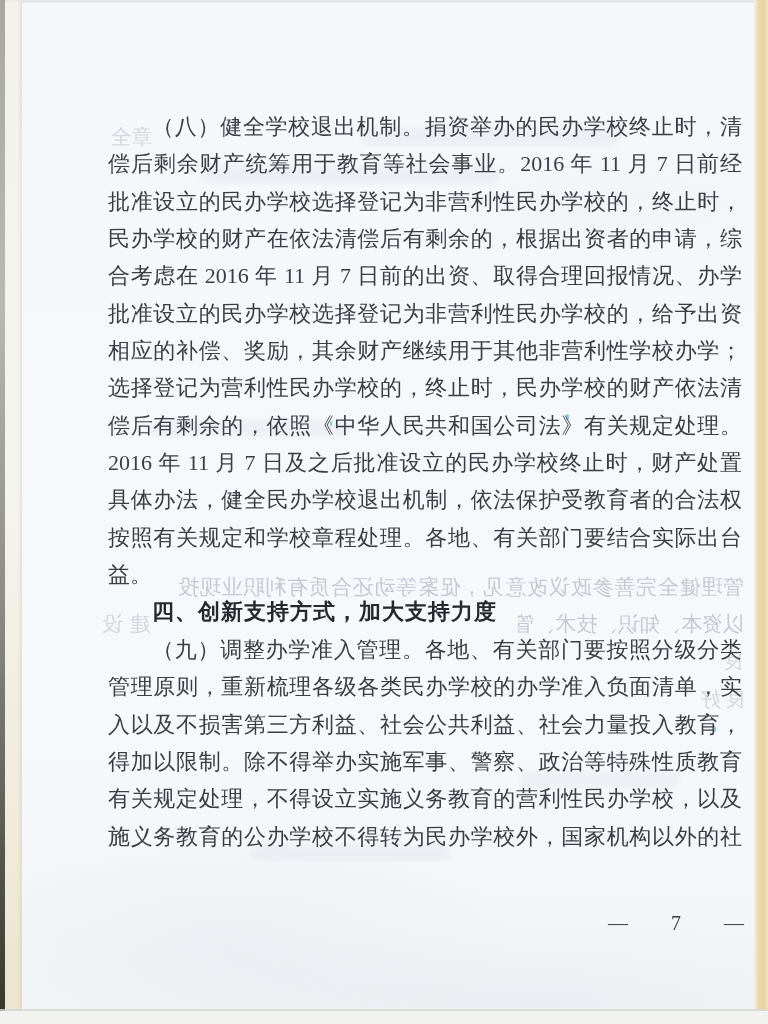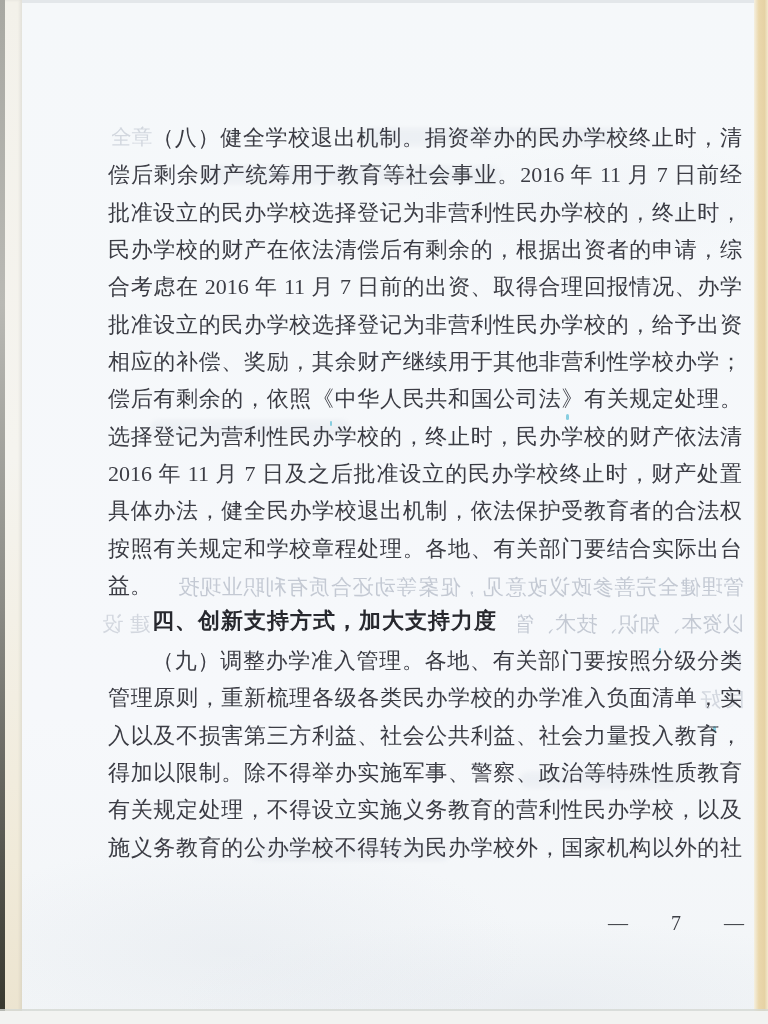--- a/index.html
+++ b/index.html
@@ -25,29 +25,29 @@
   .edge-left-strip{position:absolute;left:5px;top:0;width:17px;height:1012px;
     background:linear-gradient(180deg,#f3f1ea 0%,#f5f4ef 45%,#f0ead9 85%,#ece4d0 100%);
     box-shadow:inset -2px 0 3px rgba(150,150,140,0.18);}
   .edge-right-strip{position:absolute;right:0;top:0;width:14px;height:1024px;
     background:linear-gradient(90deg,#f5f0e0 0%,#ead7ab 35%,#e6d2a4 75%,#f2e8cd 100%);}
   .edge-bottom-line{position:absolute;left:0;top:1009px;width:768px;height:2px;background:#d5d8d3;opacity:.8;}
   .edge-bottom-strip{position:absolute;left:0;top:1011px;width:768px;height:13px;background:#f2f3f1;}
 
   
   .textblock{
-    position:absolute;left:108px;top:119px;width:634px;
+    position:absolute;left:108px;top:108px;width:634px;
     font-size:22px;line-height:37.35px;color:#3b3c44;
     text-align:justify;
   }
   .ln{text-align:justify;text-align-last:justify;-moz-text-align-last:justify;height:37.35px;overflow:hidden;}
   .ln.ind{padding-left:44px;}
   .ln.short{text-align-last:left;}
   .ln.heading{
-    font-family:Liberation Mono, monospace;
+    font-family:Liberation Serif, serif;
     font-weight:bold;color:#27282e;text-align-last:left;letter-spacing:1px;
   }
 
   
   .pagenum{
     position:absolute;left:608px;top:912px;width:136px;
     display:flex;justify-content:space-between;align-items:center;
     font-size:20px;color:#3c3e45;letter-spacing:0;
   }
 
@@ -96,22 +96,22 @@
   <div class="bleed light" style="left:700px;top:688px;width:46px;">良好</div>
 
   <div class="textblock">
     <div class="ln ind">（八）健全学校退出机制。捐资举办的民办学校终止时，清</div>
     <div class="ln">偿后剩余财产统筹用于教育等社会事业。2016 年 11 月 7 日前经</div>
     <div class="ln">批准设立的民办学校选择登记为非营利性民办学校的，终止时，</div>
     <div class="ln">民办学校的财产在依法清偿后有剩余的，根据出资者的申请，综</div>
     <div class="ln">合考虑在 2016 年 11 月 7 日前的出资、取得合理回报情况、办学</div>
     <div class="ln">批准设立的民办学校选择登记为非营利性民办学校的，给予出资者</div>
     <div class="ln">相应的补偿、奖励，其余财产继续用于其他非营利性学校办学；</div>
+    <div class="ln">选择登记为营利性民办学校的，终止时，民办学校的财产依法清</div>
     <div class="ln">偿后有剩余的，依照《中华人民共和国公司法》有关规定处理。</div>
-    <div class="ln">选择登记为营利性民办学校的，终止时，民办学校的财产依法清</div>
     <div class="ln">2016 年 11 月 7 日及之后批准设立的民办学校终止时，财产处置</div>
     <div class="ln">具体办法，健全民办学校退出机制，依法保护受教育者的合法权</div>
     <div class="ln">按照有关规定和学校章程处理。各地、有关部门要结合实际出台</div>
     <div class="ln short">益。</div>
     <div class="ln heading ind">四、创新支持方式，加大支持力度</div>
     <div class="ln ind">（九）调整办学准入管理。各地、有关部门要按照分级分类</div>
     <div class="ln">管理原则，重新梳理各级各类民办学校的办学准入负面清单，实</div>
     <div class="ln">入以及不损害第三方利益、社会公共利益、社会力量投入教育，不</div>
     <div class="ln">得加以限制。除不得举办实施军事、警察、政治等特殊性质教育</div>
     <div class="ln">有关规定处理，不得设立实施义务教育的营利性民办学校，以及实</div>

